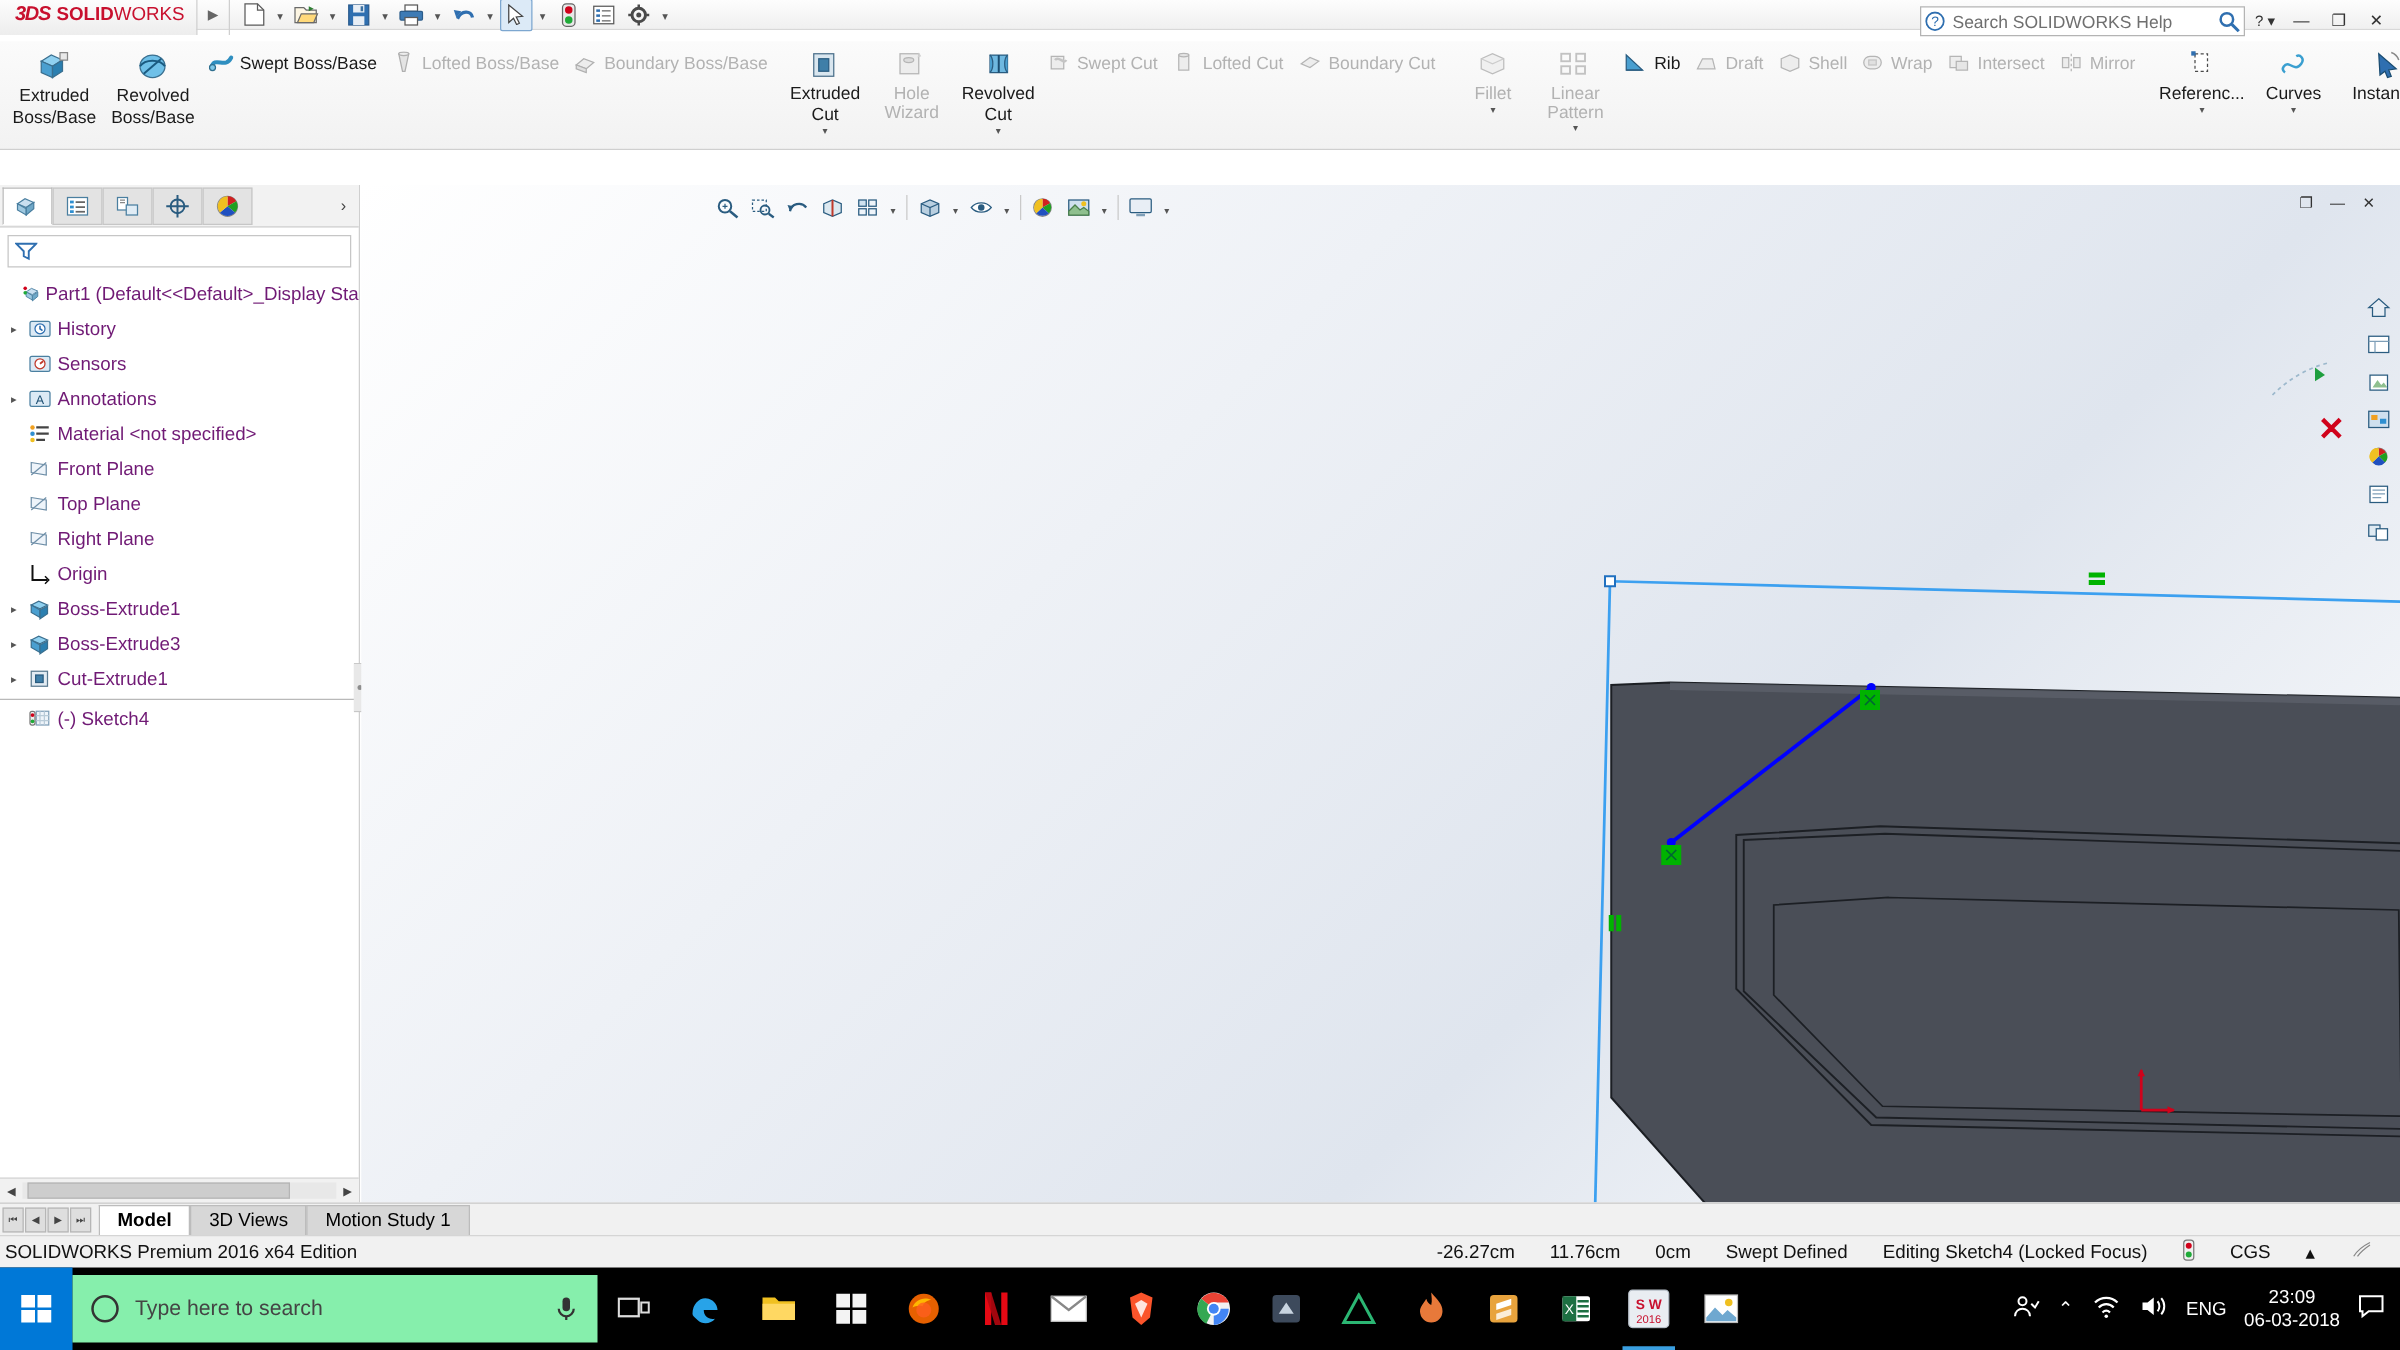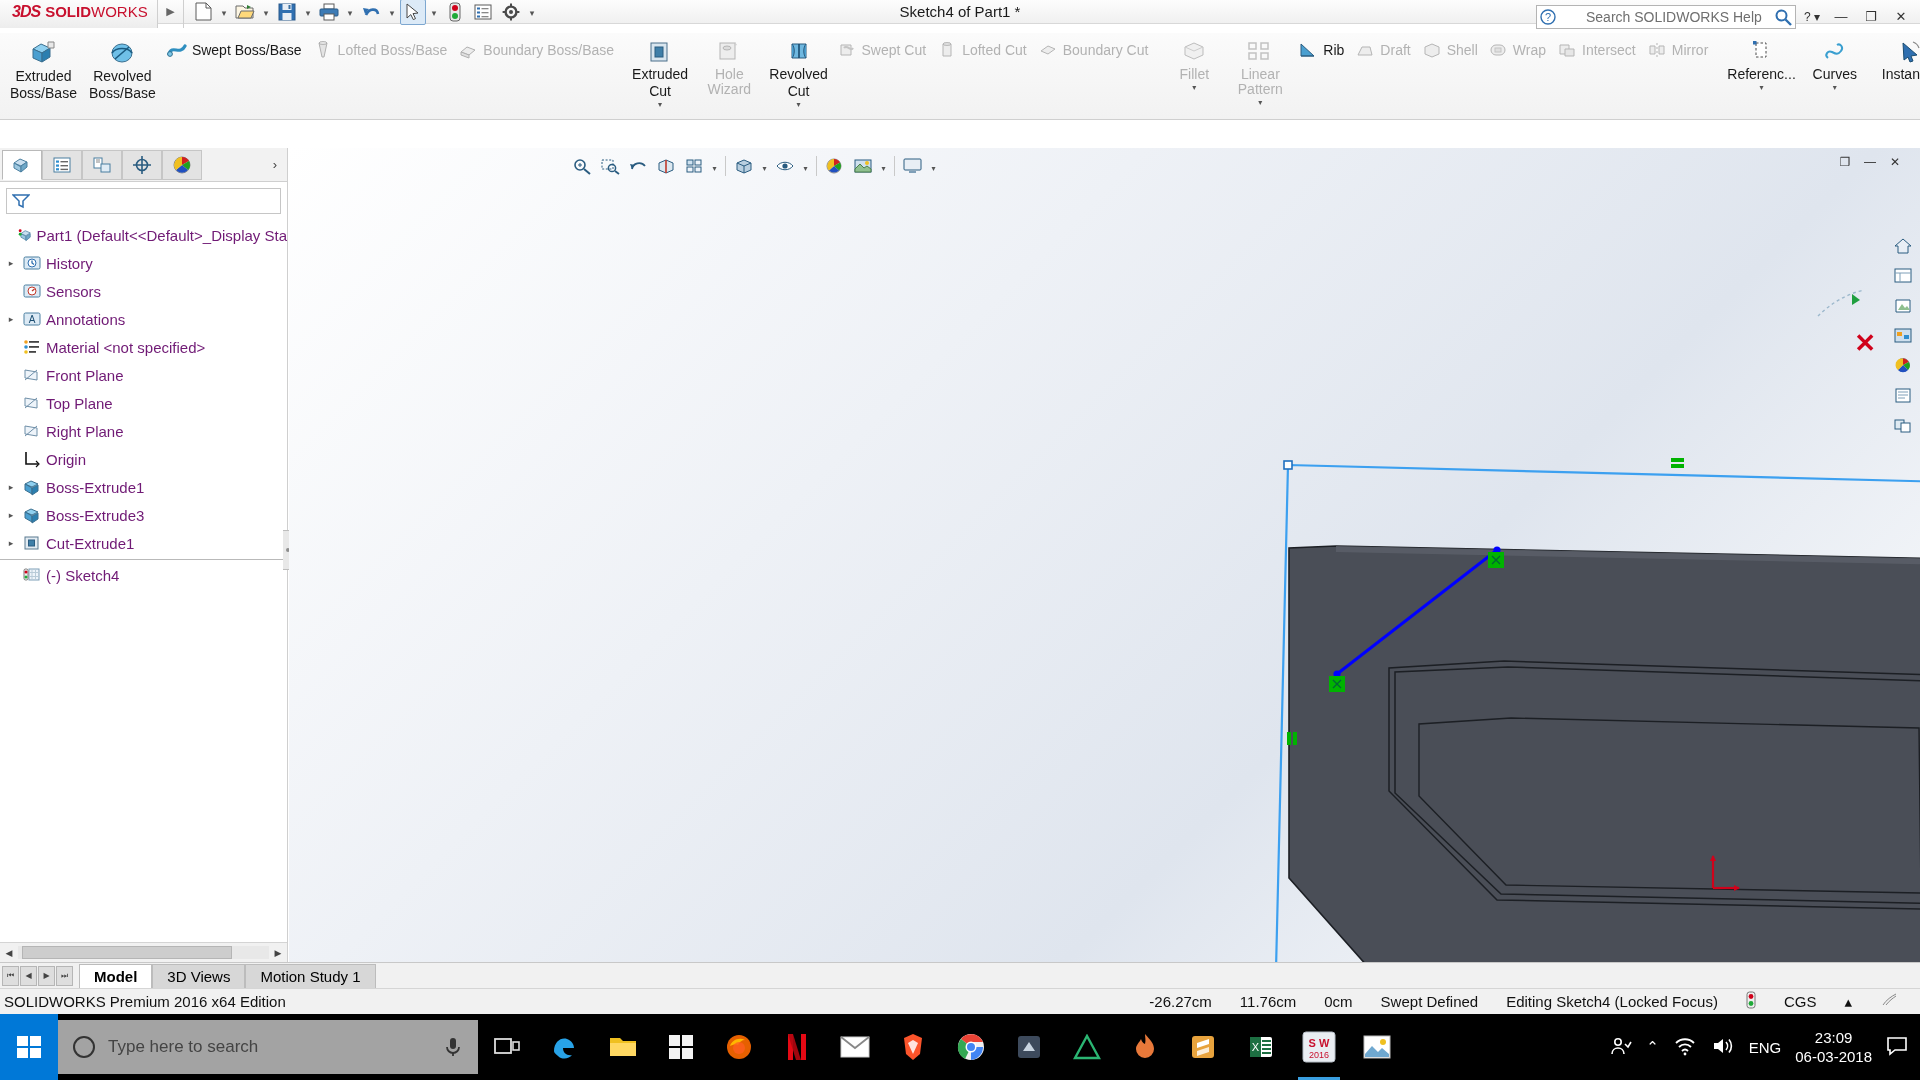--- a/index.html
+++ b/index.html
@@ -27,21 +27,21 @@
   .sw-name i { font-weight:normal; font-style:normal; }
   .tb-arrow { width:26px; height:33px; display:flex; align-items:center; justify-content:center;
      border-right:1px solid #cfcfcf; color:#666; font-size:11px;}
   .qat { display:flex; align-items:center; height:33px; padding:0 6px; gap:2px; }
   .qbtn { width:26px;height:26px; display:flex;align-items:center;justify-content:center; border:1px solid transparent; border-radius:2px;}
   .qbtn.sel { background:#dceaf7; border:1px solid #7da7d0; }
   .qcaret { width:12px;height:26px;display:flex;align-items:flex-end;justify-content:center;color:#555;font-size:9px;padding-bottom:7px;}
   .doc-title { position:absolute; left:0; right:0; text-align:center; font-size:15px; color:#1a1a1a; pointer-events:none;}
   .title-right { position:absolute; right:0; top:0; height:33px; display:flex; align-items:center; padding-right:6px; gap:4px;}
   .search-box { display:flex; align-items:center; width:260px; height:24px; border:1px solid #b4b4b4; background:#fff; padding:0 3px; gap:6px;}
-  .search-box .ph { color:#6f6f6f; font-size:14px; flex:1;margin-left:24px;}
+  .search-box .ph { color:#6f6f6f; font-size:14px; flex:1;}
   .help-caret { color:#333; font-size:12px; padding:0 4px;}
   .wbtn { width:26px;height:24px;display:flex;align-items:center;justify-content:center;color:#333;font-size:13px;}
 
   
   .ribbon { position:absolute; top:33px; left:0; width:1920px; height:87px;
      background:linear-gradient(#fbfbfb,#f2f2f2); border-bottom:1px solid #cfcfcf;
      display:flex; align-items:flex-start; padding-top:4px;}
   .rgroup { display:flex; align-items:flex-start; height:82px; padding:0 4px;}
   .rsep { width:1px; height:70px; background:#d4d4d4; margin-top:4px;}
   .big { width:auto; min-width:66px; padding:2px 6px; display:flex; flex-direction:column; align-items:center; text-align:center;}
@@ -110,21 +110,21 @@
   .stab.active { background:#fff; font-weight:bold;}
   .statusbar { position:absolute; top:988px; left:0; width:1920px; height:26px;
      background:#f1f1f1; border-top:1px solid #d5d5d5; display:flex; align-items:center; font-size:15px; color:#111;}
   .sb-left { padding-left:4px;}
   .sb-right { margin-left:auto; display:flex; align-items:center; gap:0px; padding-right:8px;}
   .sb-cell { padding:0 14px; }
 
   
   .taskbar { position:absolute; top:1014px; left:0; width:1920px; height:66px; background:#000; display:flex; align-items:center;}
   .startbtn { width:58px;height:66px;display:flex;align-items:center;justify-content:center;background:#0078d7;}
-  .tb-search { width:420px; height:54px; background:#a3a3a3; display:flex; align-items:center; gap:12px; padding:0 14px; margin-left:0;}
+  .tb-search { width:420px; height:54px; background:#86efac; display:flex; align-items:center; gap:12px; padding:0 14px; margin-left:0;}
   .tb-search .ph { color:#444; font-size:17px;}
   .tb-icon { width:58px;height:66px; display:flex; align-items:center; justify-content:center; position:relative;}
   .tb-icon.active::after { content:''; position:absolute; bottom:0; left:8px; right:8px; height:3px; background:#3a9fe0;}
   .tray { margin-left:auto; display:flex; align-items:center; gap:14px; padding-right:12px; color:#fff; font-size:15px;}
   .clock { text-align:center; line-height:19px; font-size:15px; }
 </style>
 </head>
 <body>
 
 <div id="app">
@@ -205,21 +205,20 @@
             <circle cx="9" cy="9" r="5.4" fill="none" stroke="#4a4a4a" stroke-width="2.4"></circle>
             <circle cx="9" cy="9" r="2" fill="#4a4a4a"></circle>
             <g stroke="#4a4a4a" stroke-width="2">
               <path d="M9 0.6v2.4M9 15v2.4M0.6 9h2.4M15 9h2.4"></path>
             </g>
           </svg>
       </div>
       <div class="qcaret">▾</div>
     </div>
 
-    <div class="doc-title">Sketch4 of Part1 *</div>
 
     <div class="title-right">
       <div class="search-box">
         <svg width="16" height="16" viewBox="0 0 16 16">
             <circle cx="8" cy="8" r="7" fill="#fff" stroke="#2f6fb0" stroke-width="1.4"></circle>
             <text x="8" y="12" font-size="11" text-anchor="middle" fill="#2f6fb0">?</text>
           </svg>
         <span class="ph">Search SOLIDWORKS Help</span>
         <svg width="18" height="18" viewBox="0 0 18 18">
             <circle cx="7.5" cy="7.5" r="5" fill="none" stroke="#2f6fb0" stroke-width="2"></circle>

